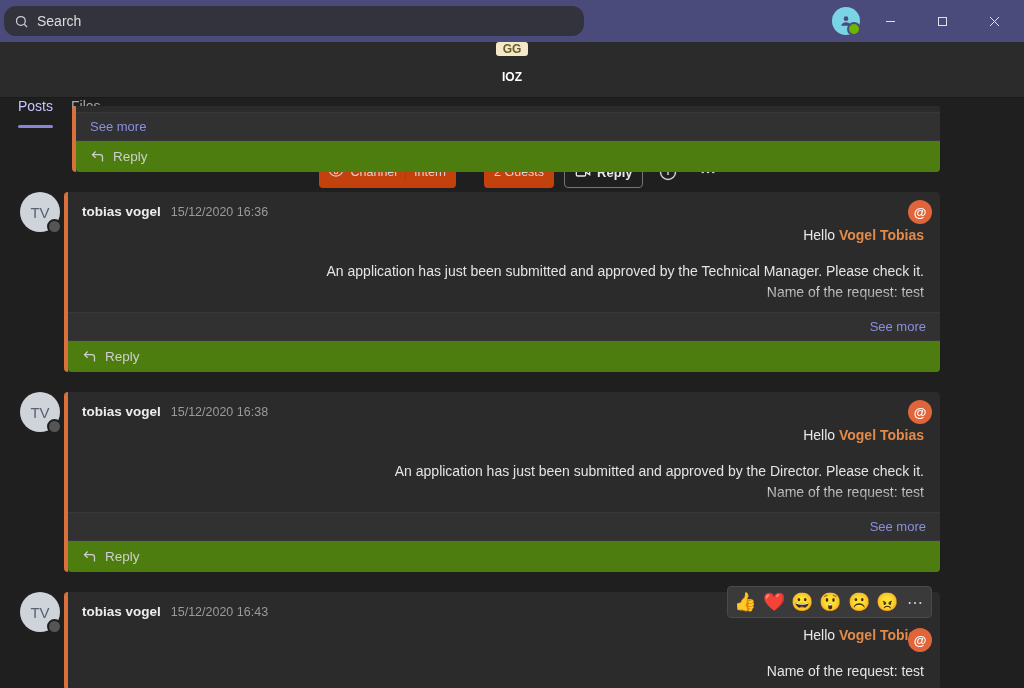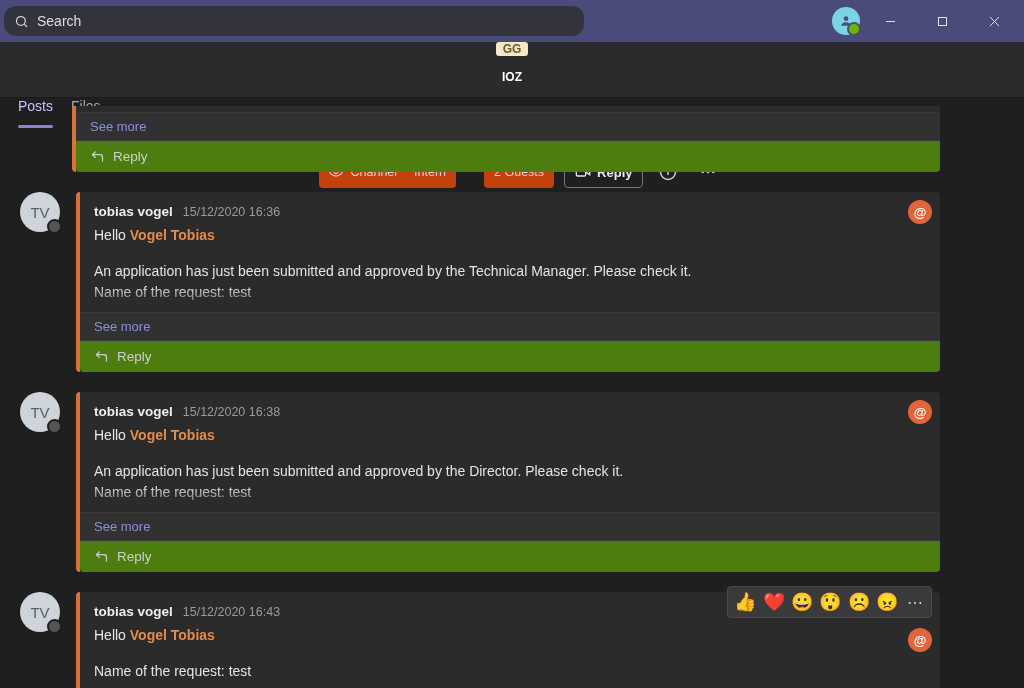--- a/index.html
+++ b/index.html
@@ -82,21 +82,21 @@
   }
   .icon-btn {
     width:30px;height:30px;display:flex;align-items:center;justify-content:center;
     color:#cfcfcf;cursor:pointer;border-radius:4px;
   }
   .feed {
     height: calc(688px - 42px - 56px);
     overflow:hidden;
     padding: 8px 84px 0 20px;
   }
-  .post-row { display:flex; gap:16px; margin-top:20px; }
+  .post-row { display:flex; gap:4px; margin-top:20px;text-align:right; }
   .avatar {
     width:40px;height:40px;border-radius:50%;background:#cfd3da;color:#5a6373;
     display:flex;align-items:center;justify-content:center;font-size:15px;font-weight:500;
     position:relative; flex-shrink:0;
   }
   .avatar::after{
     content:"";position:absolute;bottom:-2px;right:-2px;width:11px;height:11px;
     border-radius:50%;border:2px solid #1f1f1f;background:#555;
   }
   .post-card {

